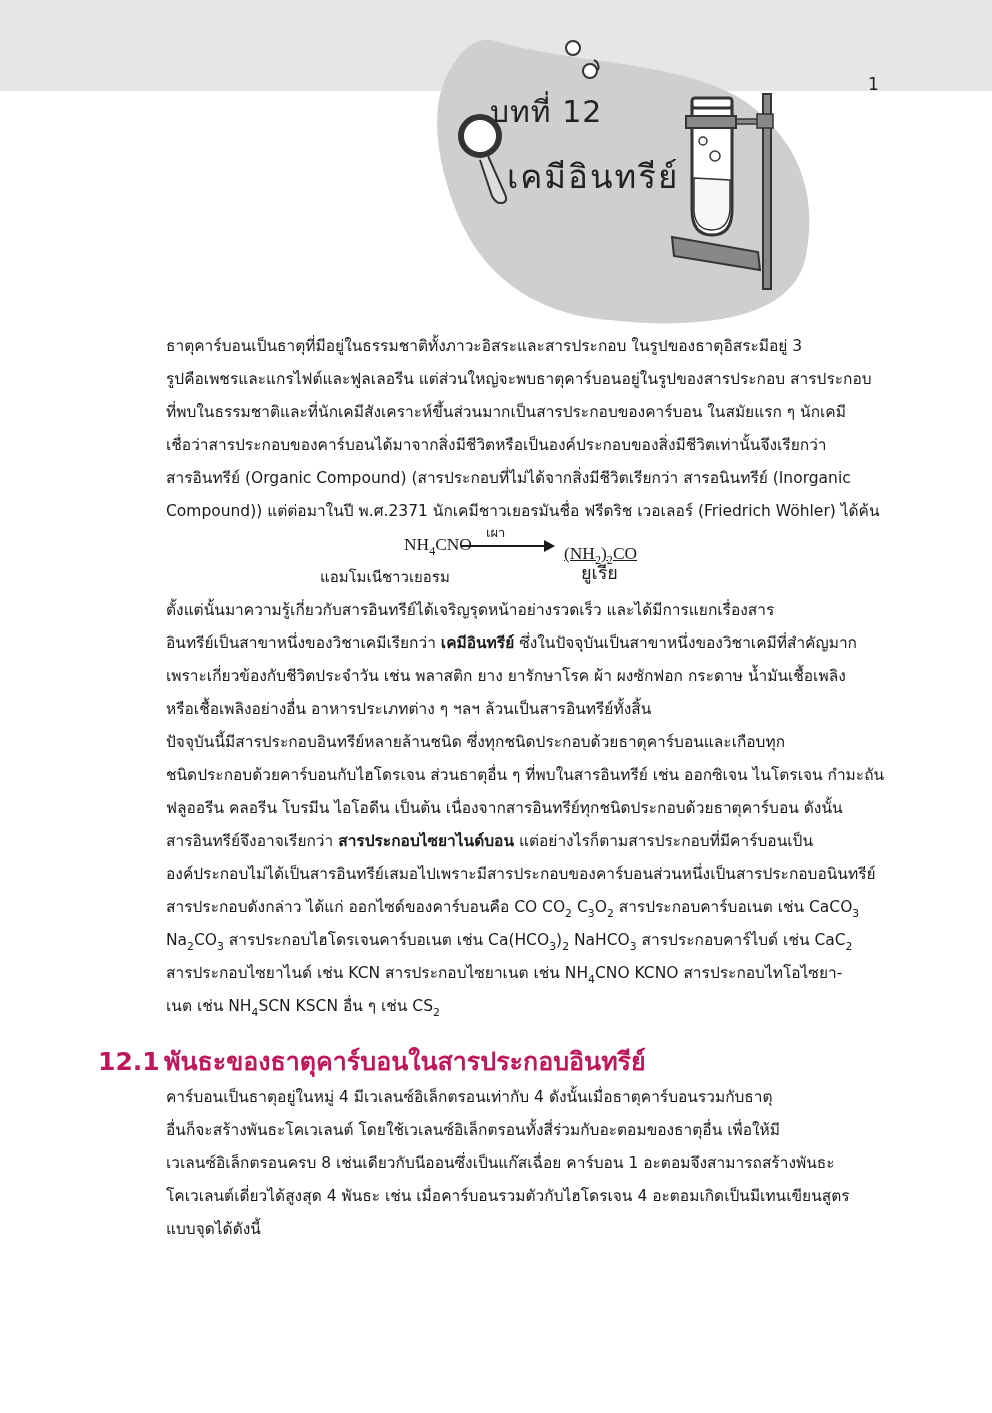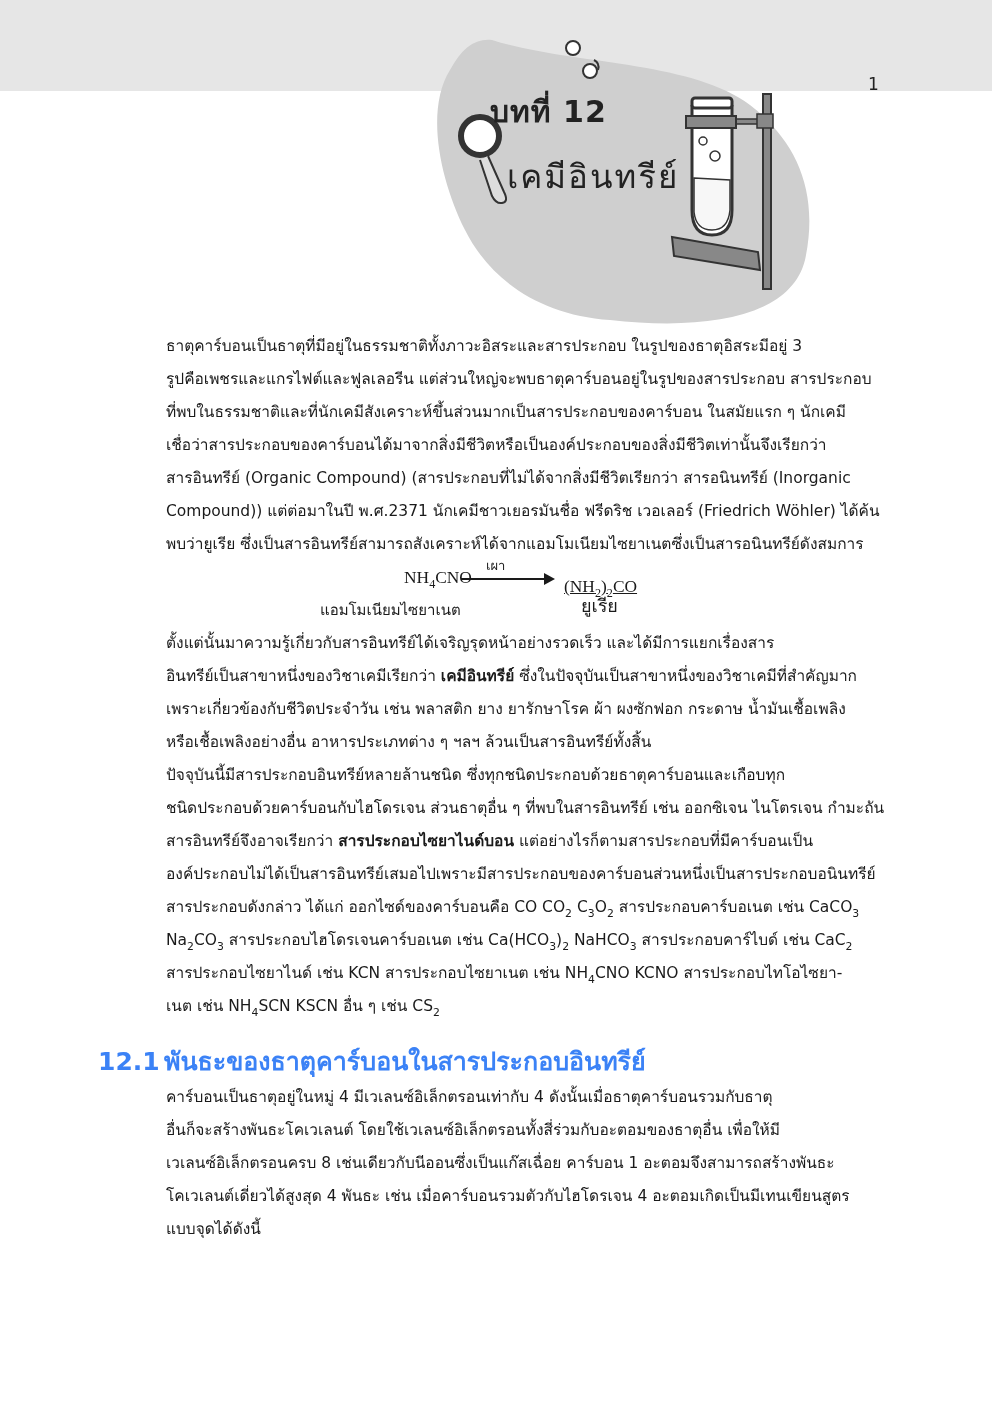--- a/index.html
+++ b/index.html
@@ -3,40 +3,40 @@
 <meta charset="utf-8">
 <style>
   html, body { margin: 0; padding: 0; background: #ffffff; }
   body { width: 992px; height: 1413px; position: relative; overflow: hidden;
          font-family: "Liberation Serif", "DejaVu Serif", serif; color: #1a1a1a; }
   .top-band { position: absolute; left: 0; top: 0; width: 992px; height: 91px; background: #e6e6e6; }
   .header-art { position: absolute; left: 430px; top: 30px; width: 420px; height: 300px; }
   .page-number { position: absolute; left: 868px; top: 74px; font-family: "DejaVu Sans", sans-serif;
                  font-size: 17px; color: #222; }
   .chapter-label { position: absolute; left: 490px; top: 88px; font-family: "DejaVu Sans", sans-serif;
-                   font-size: 30px; color: #222; font-weight: 700; letter-spacing: 1px; text-align: right; }
+                   font-size: 30px; color: #222; font-weight: 400; letter-spacing: 1px; text-align: right; }
   .chapter-title { position: absolute; left: 507px; top: 150px; font-family: "DejaVu Sans", sans-serif;
                    font-size: 33px; color: #222; font-weight: 300; letter-spacing: 2px; }
   .content { position: absolute; left: 98px; top: 330px; width: 806px; font-size: 17.4px; line-height: 33px; }
   .para { margin: 0; text-align: justify; text-align-last: left; }
   .para.indent { text-indent: 68px; }
   .para span.line { display: block; }
   .bold { font-weight: bold; font-family: "DejaVu Sans", sans-serif; font-size: 15.5px; }
   .equation { position: relative; height: 66px; margin: 0; }
   .eq-reactant { position: absolute; left: 262px; top: 0; margin-left: 44px; }
   .eq-arrow { position: absolute; left: 363px; top: 17px; width: 92px; height: 2px; background: #1a1a1a; }
   .eq-arrow::after { content: ""; position: absolute; right: -2px; top: -5px; border-left: 11px solid #1a1a1a;
                      border-top: 6px solid transparent; border-bottom: 6px solid transparent; }
   .eq-condition { position: absolute; left: 388px; top: -12px; font-family: "DejaVu Sans", sans-serif; font-size: 13px; }
   .eq-product { position: absolute; left: 466px; top: 9px; text-decoration: underline; }
   .eq-reactant-name { position: absolute; left: 222px; top: 33px; font-family: "DejaVu Sans", sans-serif; font-size: 15px; }
   .eq-product-name { position: absolute; left: 483px; top: 28px; font-family: "DejaVu Sans", sans-serif; font-size: 18px; }
   sub { font-size: 70%; vertical-align: -5px; line-height: 0; }
   .section-heading { margin: 20px 0 0 0; font-family: "DejaVu Sans", sans-serif; font-weight: bold;
-                     font-size: 25px; line-height: 38px; color: #3b82f6; }
+                     font-size: 25px; line-height: 38px; color: #be185d; }
   .section-heading .num { display: inline-block; width: 66px; }
   .thai { font-family: "DejaVu Sans", sans-serif; font-size: 15.5px; }
 </style>
 </head>
 <body>
 
 <div class="top-band"></div>
 
 <svg class="header-art" viewBox="0 0 420 300">
   <path d="M62 10 C140 35 260 30 320 75 C365 110 390 160 375 230 C360 290 270 300 180 290 C110 285 60 250 35 200 C10 150 -5 80 20 40 C32 18 45 8 62 10 Z" fill="#cfcfcf"></path>
@@ -71,42 +71,42 @@
 
 <div class="content">
 
   <p class="para indent thai">
     <span class="line">ธาตุคาร์บอนเป็นธาตุที่มีอยู่ในธรรมชาติทั้งภาวะอิสระและสารประกอบ ในรูปของธาตุอิสระมีอยู่ 3</span>
     <span class="line">รูปคือเพชรและแกรไฟต์และฟูลเลอรีน แต่ส่วนใหญ่จะพบธาตุคาร์บอนอยู่ในรูปของสารประกอบ สารประกอบ</span>
     <span class="line">ที่พบในธรรมชาติและที่นักเคมีสังเคราะห์ขึ้นส่วนมากเป็นสารประกอบของคาร์บอน ในสมัยแรก ๆ นักเคมี</span>
     <span class="line">เชื่อว่าสารประกอบของคาร์บอนได้มาจากสิ่งมีชีวิตหรือเป็นองค์ประกอบของสิ่งมีชีวิตเท่านั้นจึงเรียกว่า</span>
     <span class="line">สารอินทรีย์ (Organic Compound) (สารประกอบที่ไม่ได้จากสิ่งมีชีวิตเรียกว่า สารอนินทรีย์ (Inorganic</span>
     <span class="line">Compound)) แต่ต่อมาในปี พ.ศ.2371 นักเคมีชาวเยอรมันชื่อ ฟรีดริช เวอเลอร์ (Friedrich Wöhler) ได้ค้น</span>
-    <span class="line">พบว่ายูเรีย ซึ่งเป็นสารอินทรีย์สามารถสังเคราะห์ได้จากแอมโมเนียมไซยาเนตซึ่งเป็นสารอนินทรีย์ดังสมการ</span>
   </p>
 
   <div class="equation">
     <span class="eq-reactant"><span>NH</span><sub>4</sub><span>CNO</span></span>
     <span class="eq-condition">เผา</span>
     <span class="eq-arrow"></span>
     <span class="eq-product"><span>(NH</span><sub>2</sub><span>)</span><sub>2</sub><span>CO</span></span>
-    <span class="eq-reactant-name">แอมโมเนียมไซยาเนต</span>
+    <span class="eq-reactant-name">แอมโมเนีชาวเยอรม</span>
     <span class="eq-product-name">ยูเรีย</span>
   </div>
 
   <p class="para indent thai">
     <span class="line">ตั้งแต่นั้นมาความรู้เกี่ยวกับสารอินทรีย์ได้เจริญรุดหน้าอย่างรวดเร็ว   และได้มีการแยกเรื่องสาร</span>
     <span class="line"><span>อินทรีย์เป็นสาขาหนึ่งของวิชาเคมีเรียกว่า </span><b class="bold">เคมีอินทรีย์</b><span> ซึ่งในปัจจุบันเป็นสาขาหนึ่งของวิชาเคมีที่สำคัญมาก</span></span>
     <span class="line">เพราะเกี่ยวข้องกับชีวิตประจำวัน เช่น พลาสติก ยาง ยารักษาโรค ผ้า ผงซักฟอก กระดาษ น้ำมันเชื้อเพลิง</span>
     <span class="line">หรือเชื้อเพลิงอย่างอื่น อาหารประเภทต่าง ๆ ฯลฯ ล้วนเป็นสารอินทรีย์ทั้งสิ้น</span>
   </p>
 
   <p class="para indent thai">
     <span class="line">ปัจจุบันนี้มีสารประกอบอินทรีย์หลายล้านชนิด ซึ่งทุกชนิดประกอบด้วยธาตุคาร์บอนและเกือบทุก</span>
     <span class="line">ชนิดประกอบด้วยคาร์บอนกับไฮโดรเจน ส่วนธาตุอื่น ๆ ที่พบในสารอินทรีย์ เช่น ออกซิเจน ไนโตรเจน กำมะถัน</span>
+    <span class="line">ฟลูออรีน คลอรีน โบรมีน ไอโอดีน เป็นต้น เนื่องจากสารอินทรีย์ทุกชนิดประกอบด้วยธาตุคาร์บอน ดังนั้น</span>
     <span class="line"><span>สารอินทรีย์จึงอาจเรียกว่า  </span><b class="bold">สารประกอบไซยาไนด์บอน</b><span>  แต่อย่างไรก็ตามสารประกอบที่มีคาร์บอนเป็น</span></span>
     <span class="line">องค์ประกอบไม่ได้เป็นสารอินทรีย์เสมอไปเพราะมีสารประกอบของคาร์บอนส่วนหนึ่งเป็นสารประกอบอนินทรีย์</span>
     <span class="line"><span>สารประกอบดังกล่าว ได้แก่ ออกไซด์ของคาร์บอนคือ CO CO</span><sub>2</sub><span> C</span><sub>3</sub><span>O</span><sub>2</sub><span> สารประกอบคาร์บอเนต เช่น CaCO</span><sub>3</sub></span>
     <span class="line"><span>Na</span><sub>2</sub><span>CO</span><sub>3</sub><span> สารประกอบไฮโดรเจนคาร์บอเนต เช่น Ca(HCO</span><sub>3</sub><span>)</span><sub>2</sub><span> NaHCO</span><sub>3</sub><span> สารประกอบคาร์ไบด์ เช่น CaC</span><sub>2</sub></span>
     <span class="line"><span>สารประกอบไซยาไนด์ เช่น KCN สารประกอบไซยาเนต เช่น NH</span><sub>4</sub><span>CNO KCNO สารประกอบไทโอไซยา-</span></span>
     <span class="line"><span>เนต เช่น NH</span><sub>4</sub><span>SCN KSCN อื่น ๆ เช่น CS</span><sub>2</sub></span>
   </p>
 
   <h2 class="section-heading">
     <span class="num">12.1</span><span>พันธะของธาตุคาร์บอนในสารประกอบอินทรีย์</span>

